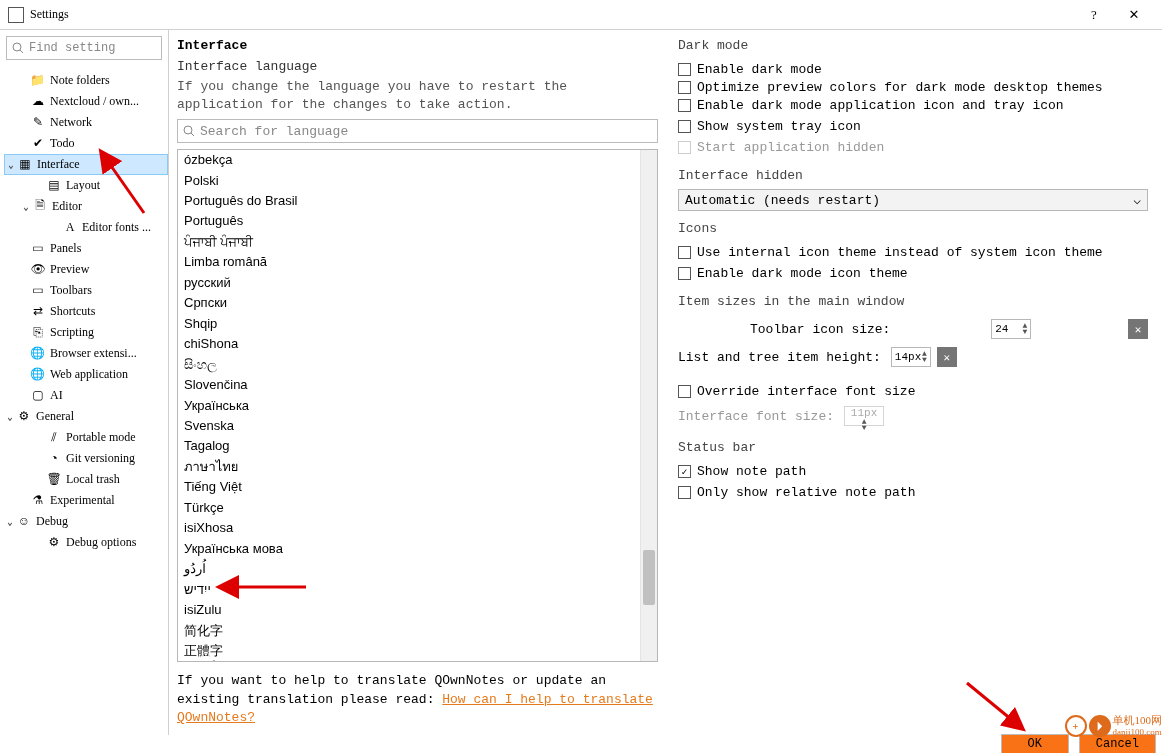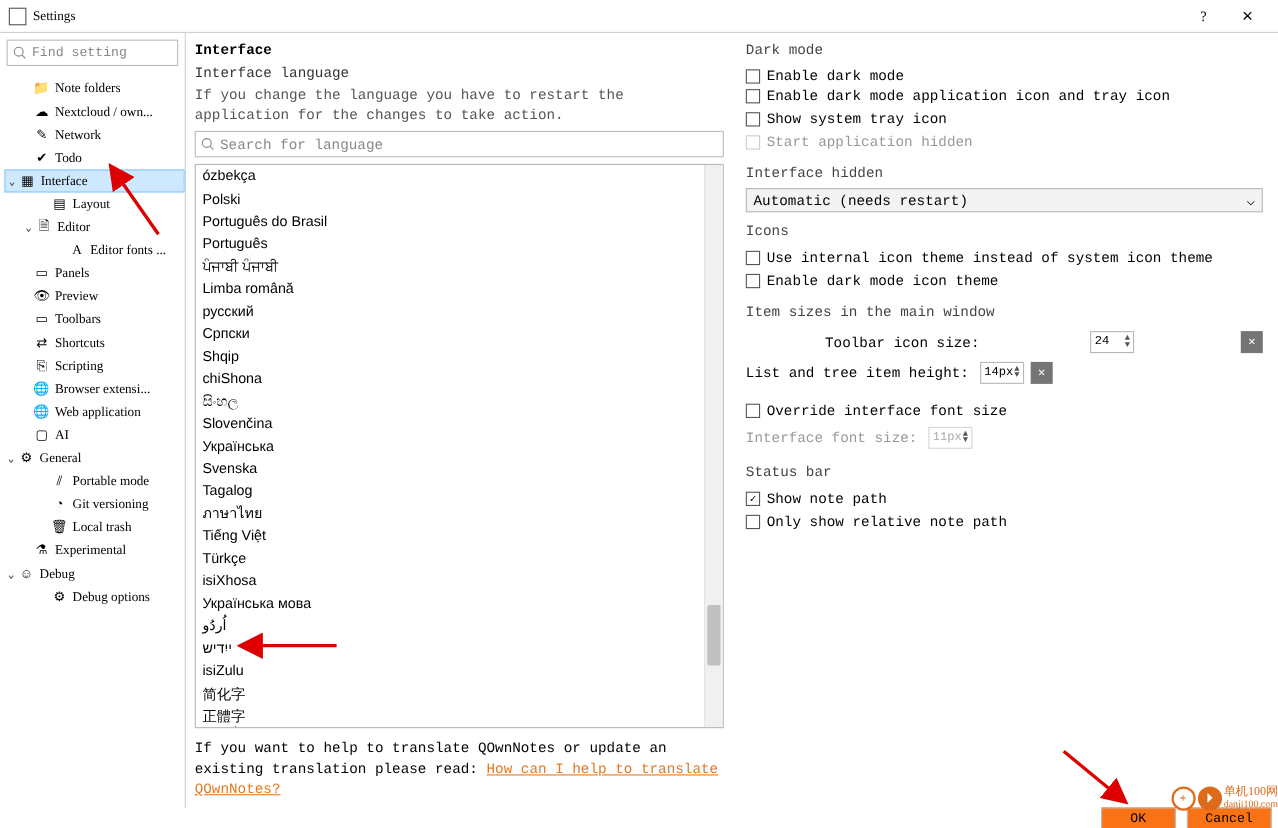--- a/index.html
+++ b/index.html
@@ -258,20 +258,24 @@
 
     <div class="right-pane mono">
       <div class="section-head">Dark mode</div>
       <div id="dmopts">
           <div class="chk-row">
             <span class="chk"></span>
             <span>Enable dark mode</span>
           </div>
           <div class="chk-row">
             <span class="chk"></span>
+            <span>Optimize preview colors for dark mode desktop themes</span>
+          </div>
+          <div class="chk-row">
+            <span class="chk"></span>
             <span>Enable dark mode application icon and tray icon</span>
           </div>
         </div>
 
       <div class="chk-row">
           <span class="chk"></span>
           <span>Show system tray icon</span>
         </div>
       <div class="chk-row muted">
           <span class="chk" style="border-color:#ccc;"></span>
@@ -312,21 +316,21 @@
         <div class="reset-btn">✕</div>
       </div>
 
       <div style="height:10px;"></div>
       <div class="chk-row">
           <span class="chk"></span>
           <span>Override interface font size</span>
         </div>
       <div class="row muted">
         <span>Interface font size:</span>
-        <div class="spin" style="margin-left:10px;border-color:#d5d5d5;color:#aaa;">
+        <div class="spin" style="margin-left:10px;border-color:#d5d5d5;color:#aaa;flex-direction:column;">
             <span>11px</span>
             <span class="arrows">▲<br>▼</span>
           </div>
       </div>
 
       <div class="section-head">Status bar</div>
       <div class="chk-row">
           <span class="chk checked"></span>
           <span>Show note path</span>
         </div>

